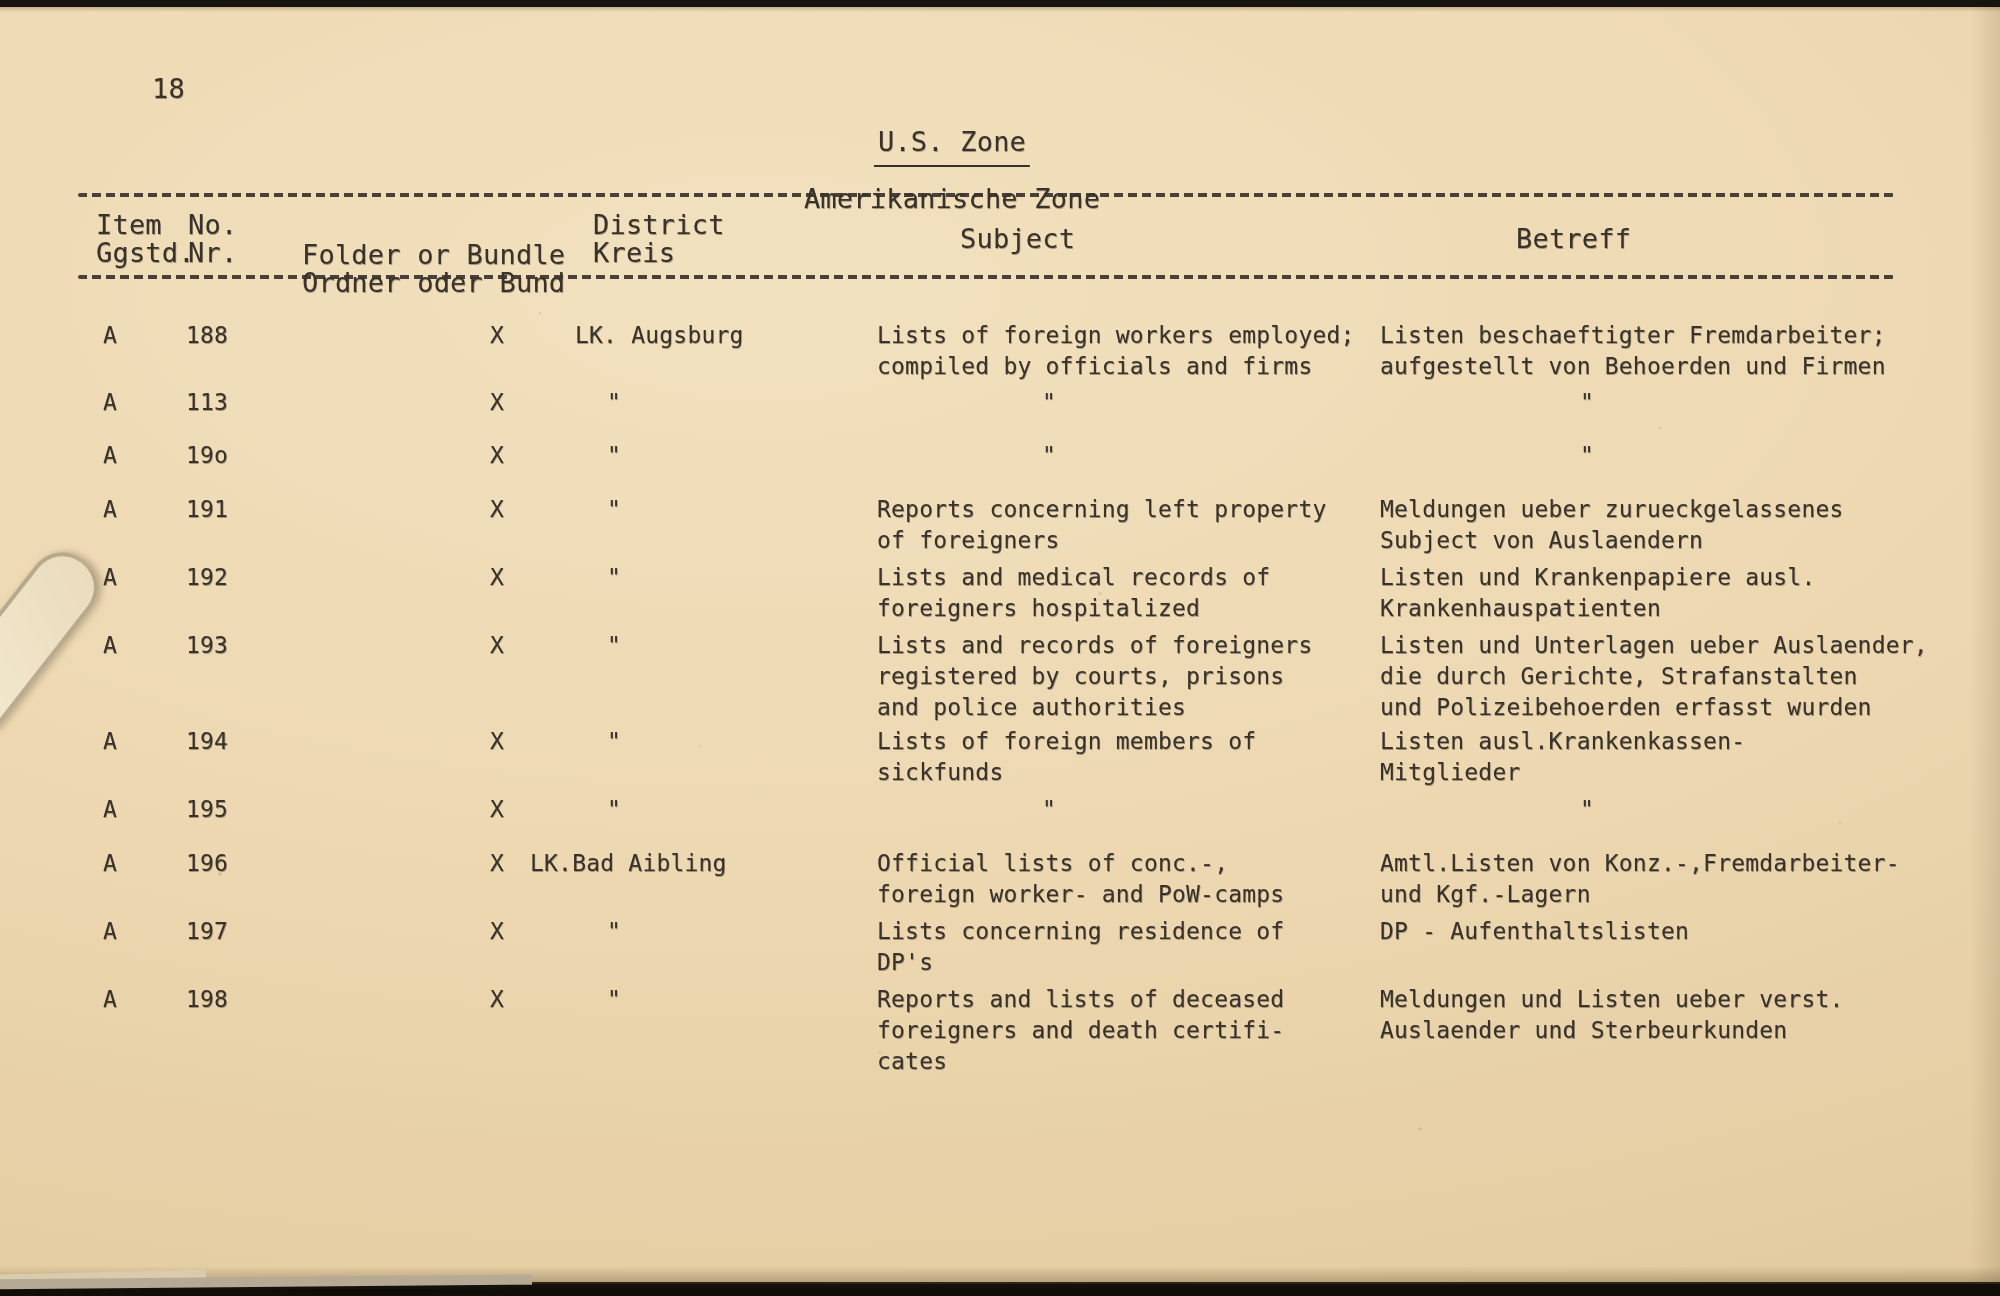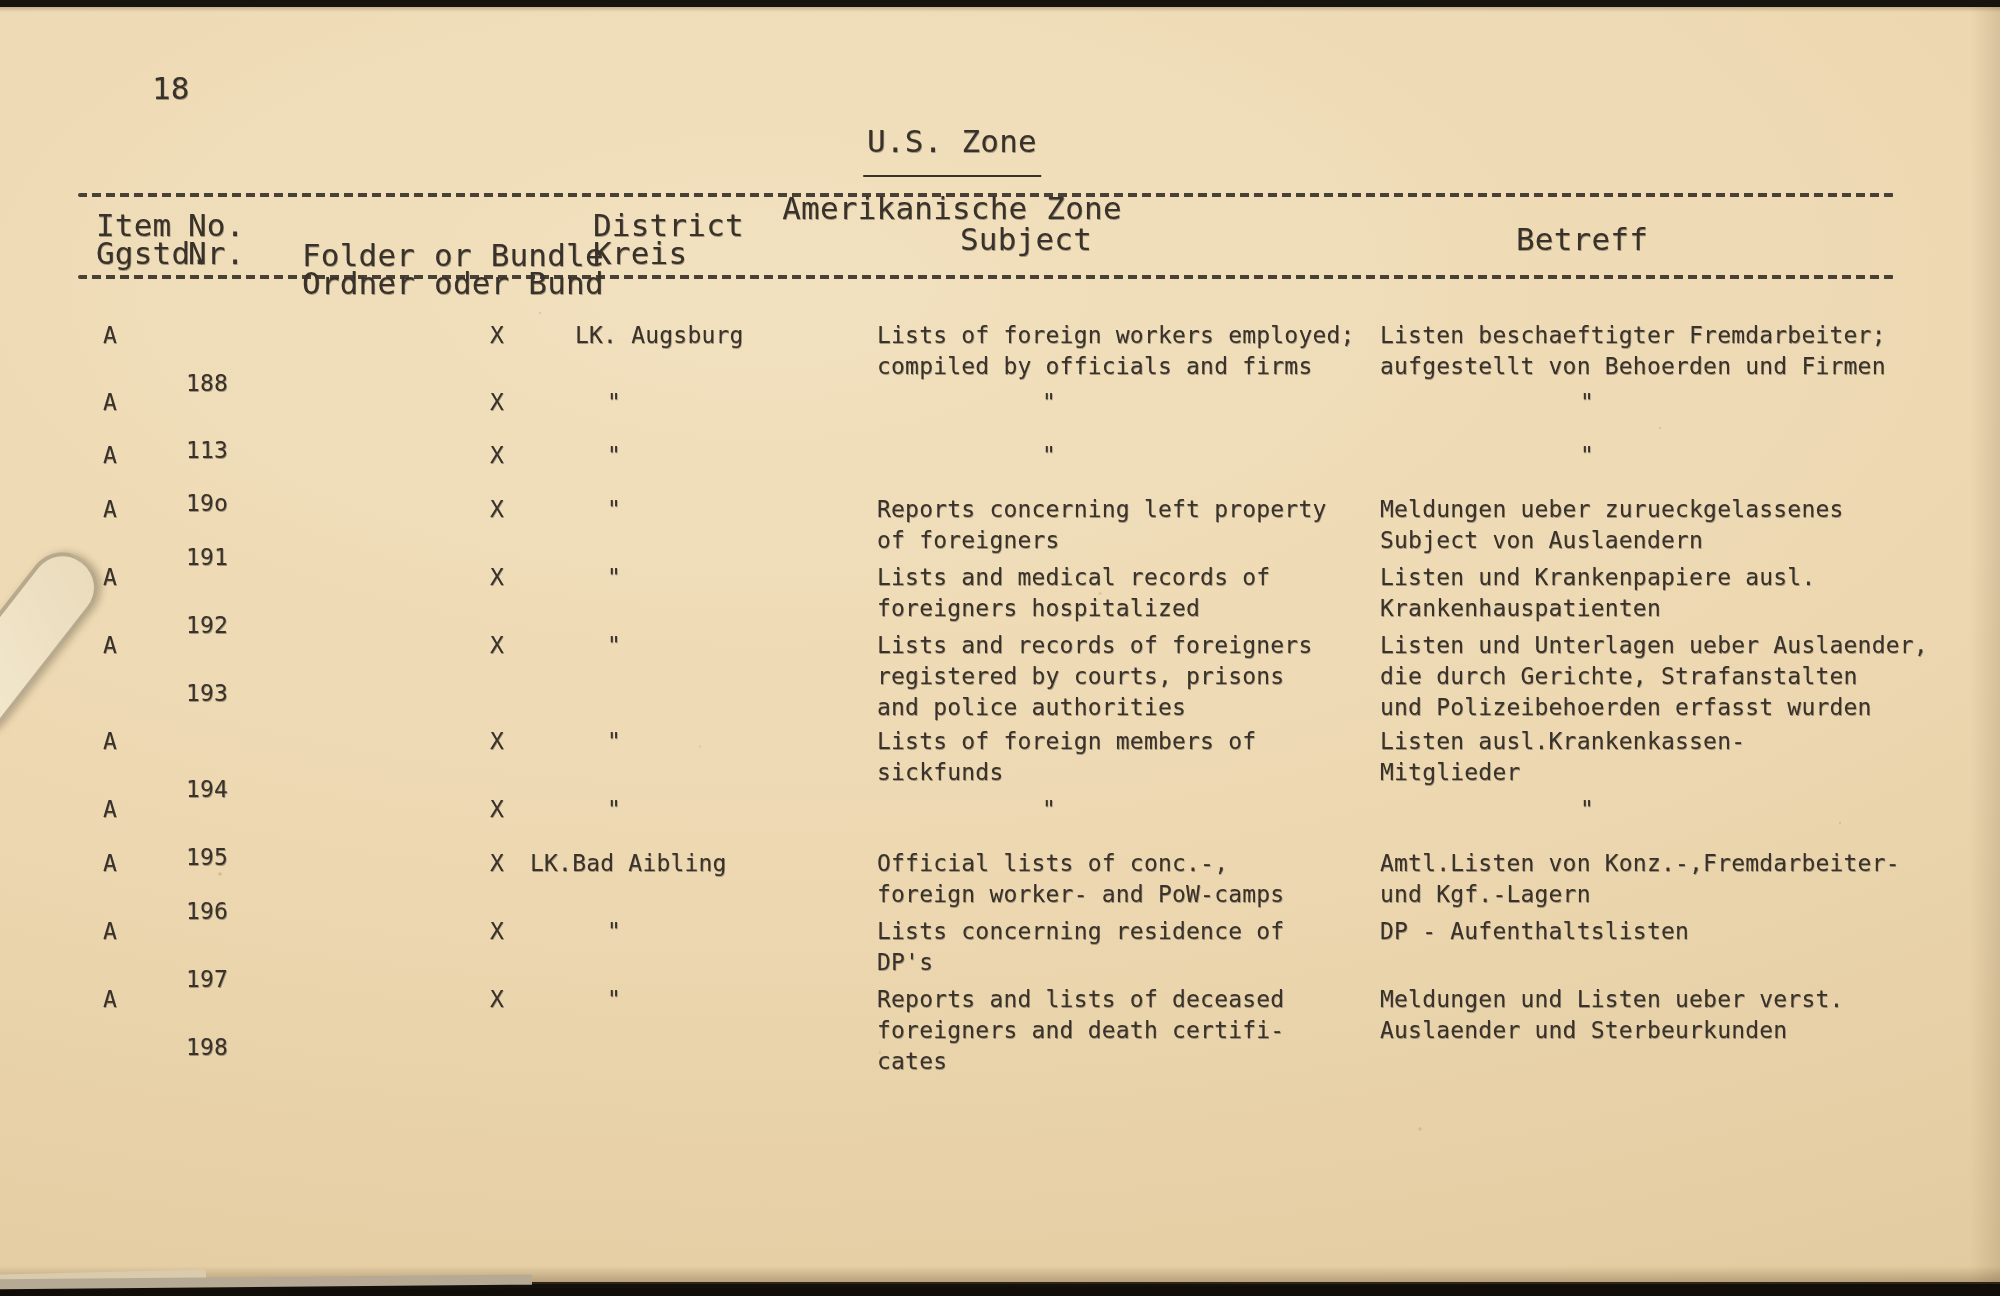--- a/index.html
+++ b/index.html
@@ -36,46 +36,46 @@
   .bottom-edge{position:absolute;left:-12px;top:1284px;width:2024px;height:22px;background:#110e0a;
     transform:rotate(-0.18deg);transform-origin:right center;}
   .page-clip{
     position:absolute;left:-88px;top:602px;width:205px;height:62px;border-radius:34px;
     background:linear-gradient(115deg, rgba(246,235,210,.95), rgba(232,219,188,.9));
     border:4px solid rgba(148,134,106,.6);
     box-shadow:2px 3px 7px rgba(90,75,50,.35);
     transform:rotate(-52deg);
   }
 
-  .txt{position:absolute;white-space:pre-line;font-size:31px;line-height:31px;
+  .txt{position:absolute;white-space:pre-line;font-size:27px;line-height:31px;
        letter-spacing:.2px;color:#39322a;text-shadow:.6px .5px 0 rgba(57,50,42,.42);}
 
   .page-number{left:152px;top:66px;}
   .title-block{left:952px;top:88px;transform:translateX(-50%);text-align:center;}
-  .title-en{display:inline-block;border-bottom:2.5px solid #39322a;padding:0 4px 18px;}
+  .title-en{display:inline-block;border-bottom:2.5px solid #39322a;padding:0 4px 8px;}
   .title-de{display:block;margin-top:16px;}
 
   .dashes{position:absolute;left:78px;width:1816px;height:4px;border-radius:2px;opacity:.92;
     background:repeating-linear-gradient(90deg,#3a332b 0 9px,transparent 9px 14px);}
   .dash-top{top:186px;}
   .dash-bottom{top:268px;}
 
   .hdr-cell{line-height:28px;}
   .hdr-item{left:96px;top:204px;}
   .hdr-no{left:188px;top:204px;}
   .hdr-folder{left:302px;top:204px;margin-top:30px;}
   .hdr-district{left:593px;top:204px;}
   .hdr-subject{left:960px;top:218px;}
   .hdr-betreff{left:1492px;top:218px;margin-left:24px;}
 
   .row{position:absolute;left:0;width:2000px;height:0;}
   .cell{position:absolute;white-space:pre-line;font-size:23px;line-height:31px;
         letter-spacing:.2px;color:#39322a;text-shadow:.6px .5px 0 rgba(57,50,42,.42);}
   .item{left:103px;}
-  .no{left:186px;margin-top:48px;}
+  .no{left:186px;}
   .folder{left:490px;}
   .district{left:575px;}
   .district.tight{left:530px;}
   .district.ditto{left:607px;}
   .subject{left:845px;margin-left:32px;}
   .subject.ditto{left:1010px;}
   .betreff{left:1380px;}
   .betreff.ditto{left:1580px;}
 </style>
 </head>

